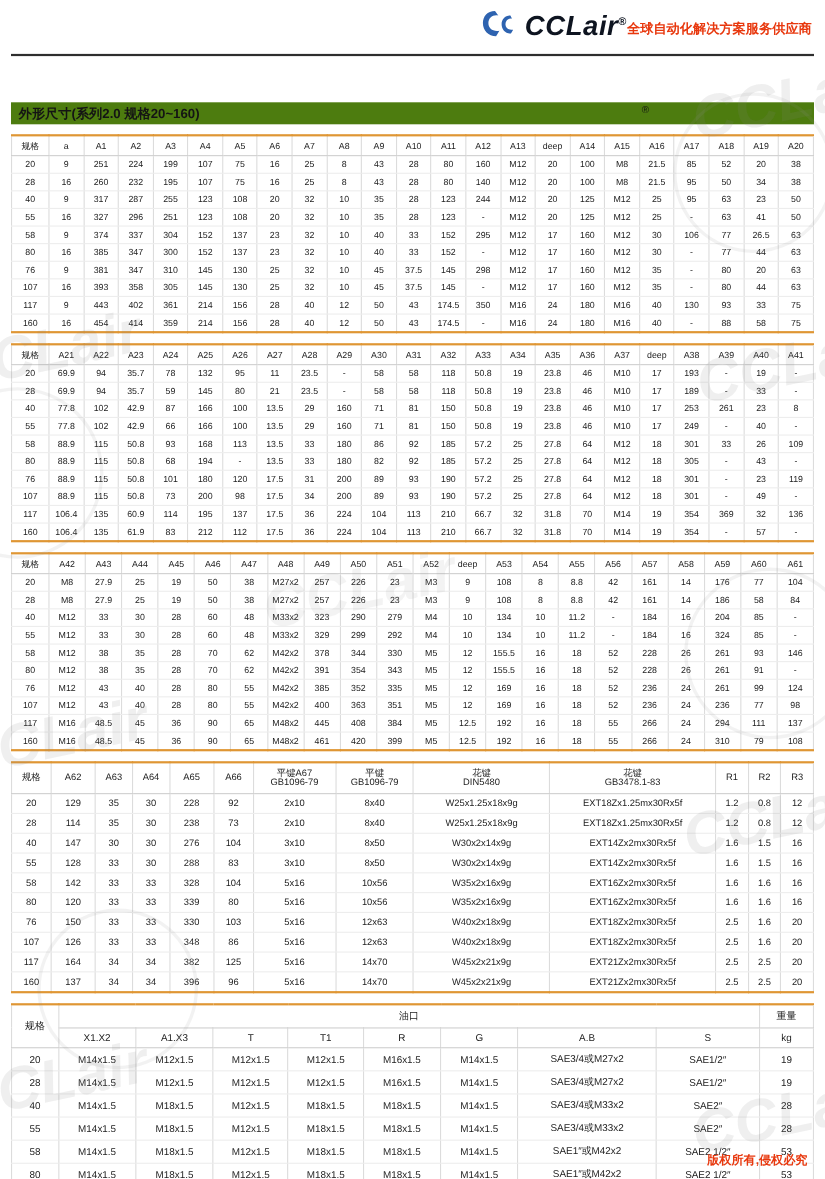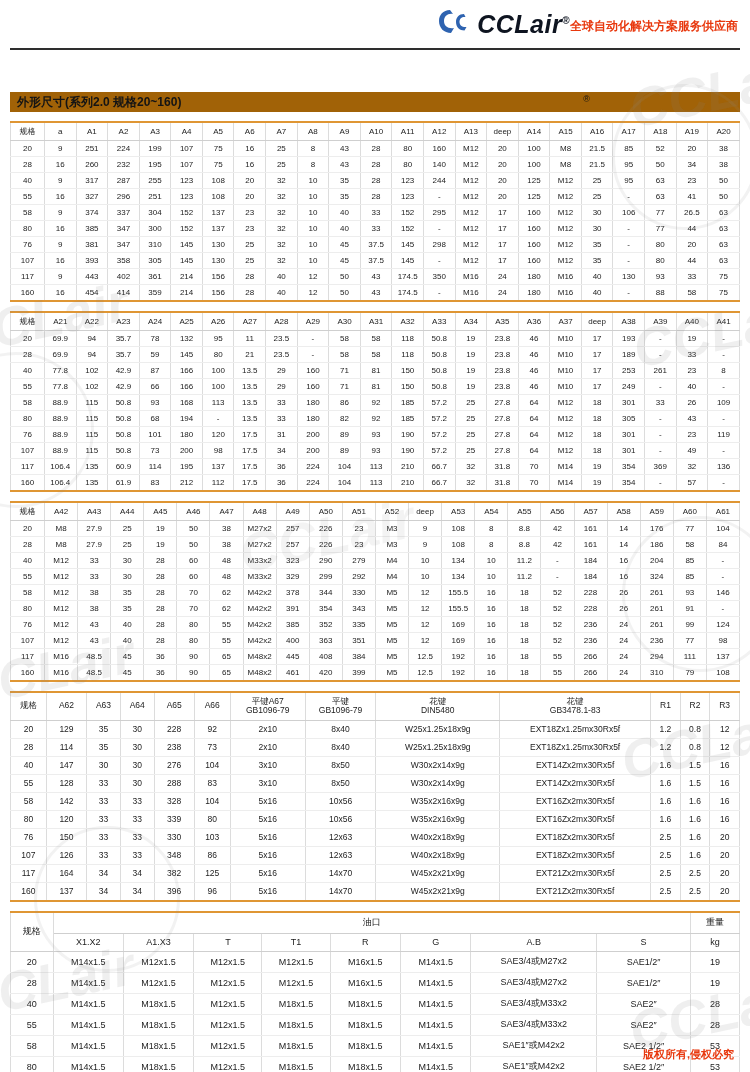--- a/index.html
+++ b/index.html
@@ -9,21 +9,21 @@
         padding:6px 10px 0;box-sizing:border-box;background:#fff;}
   
   .topbar{display:flex;justify-content:flex-end;align-items:flex-start;
           padding:2px 2px 8px;border-bottom:2px solid #2e2e2e;}
   .logo{display:flex;align-items:center;gap:6px;}
   .logo-text{font-size:25px;font-weight:bold;font-style:italic;letter-spacing:.5px;
              color:#0e1420;line-height:1.05;}
   .logo-reg{font-size:10px;font-style:normal;vertical-align:super;}
   .tagline{margin-top:10px;font-size:12px;font-weight:bold;color:#e8380e;}
   
-  .title-bar{margin-top:42px;height:20px;background:#a16207;display:flex;align-items:center;
+  .title-bar{margin-top:42px;height:20px;background:#4d7c0f;display:flex;align-items:center;
              padding:0 7px;font-size:12px;font-weight:bold;color:#141414;position:relative;}
   .title-reg{position:absolute;right:150px;top:2px;font-size:9px;font-weight:normal;}
   
   .tables{position:relative;z-index:1;}
   table{width:730px;border-collapse:collapse;table-layout:fixed;margin-top:9px;
         border-top:2px solid #df9634;border-bottom:2px solid #df9634;}
   th,td{border:1px solid #dcdcdc;border-top-color:#ededed;border-bottom-color:#ededed;
         text-align:center;vertical-align:middle;font-weight:normal;overflow:hidden;
         white-space:nowrap;color:#1c1c1c;}
   thead th{border-bottom-color:#cfcfcf;}

